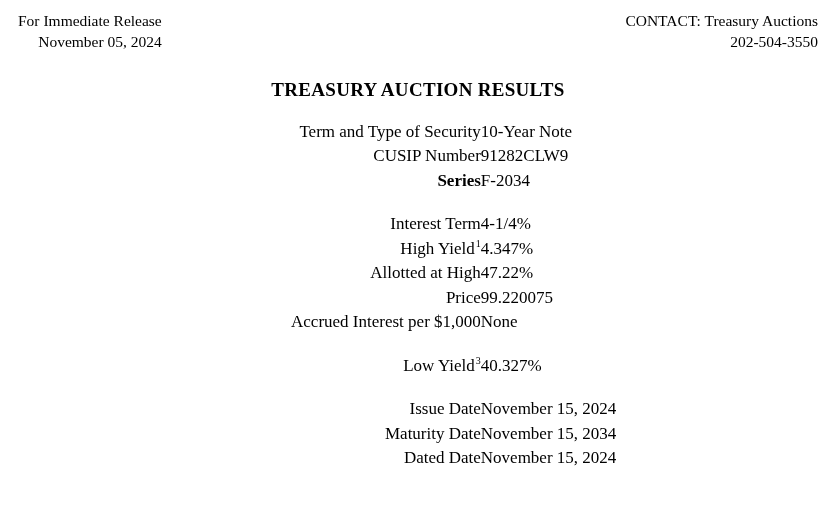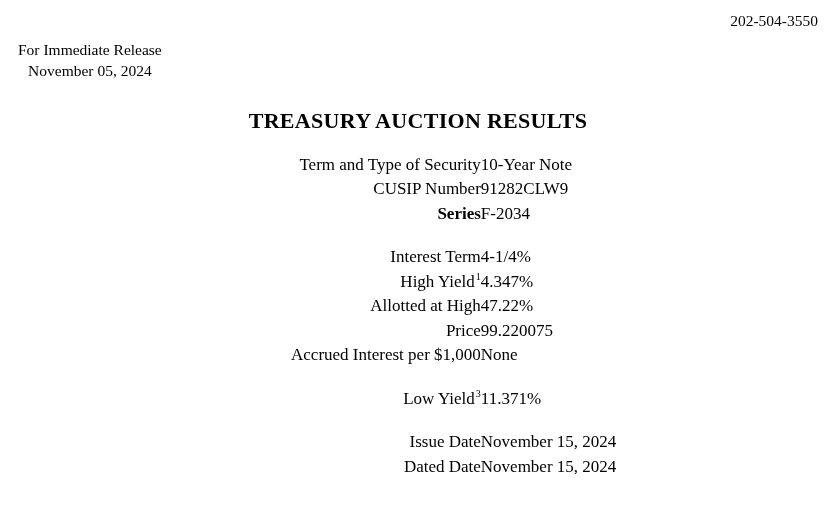--- a/index.html
+++ b/index.html
@@ -24,32 +24,31 @@
 
   
   .header {
     display: flex;
     justify-content: space-between;
     align-items: flex-start;
     font-size: 15.5px;
     line-height: 1.38;
   }
   .header-left {
-    text-align: center;
-    margin-top: 29px;
+    text-align: right;
   }
   .header-right {
     text-align: right;
   }
 
   
   .title {
     text-align: center;
     font-weight: bold;
-    font-size: 22px;
+    font-size: 19px;
     letter-spacing: 0.3px;
     margin-top: 26px;
     margin-bottom: 22px;
   }
 
   
   .results {
     width: 740px;
     margin: 0 auto;
     border-collapse: collapse;
@@ -90,20 +89,21 @@
 <body>
 
 <div class="page">
 
   <div class="header">
     <div class="header-left">
       <div>For Immediate Release</div>
       <div>November 05, 2024</div>
     </div>
     <div class="header-right">
+      <div>CONTACT:  Treasury Auctions</div>
       <div>202-504-3550</div>
     </div>
   </div>
 
   <div class="title">TREASURY AUCTION RESULTS</div>
 
   <table class="results">
     <tbody>
         <tr>
           <td class="label row-cell">Term and Type of Security</td>
@@ -138,28 +138,32 @@
         </tr>
         <tr>
           <td class="label row-cell">Accrued Interest per $1,000</td>
           <td class="value row-cell">None</td>
         </tr>
         <tr>
           <td colspan="2" class="spacer-cell">&nbsp;</td>
         </tr>
         <tr>
           <td class="label row-cell">Low Yield<sup>3</sup></td>
-          <td class="value row-cell">11.371%</td>
+          <td class="value row-cell">40.327%</td>
         </tr>
         <tr>
           <td colspan="2" class="spacer-cell">&nbsp;</td>
         </tr>
         <tr>
           <td class="label row-cell">Issue Date</td>
           <td class="value row-cell">November 15, 2024</td>
+        </tr>
+        <tr>
+          <td class="label row-cell">Maturity Date</td>
+          <td class="value row-cell">November 15, 2034</td>
         </tr>
         <tr>
           <td class="label row-cell">Dated Date</td>
           <td class="value row-cell">November 15, 2024</td>
         </tr>
       </tbody>
   </table>
 
 </div>
 

